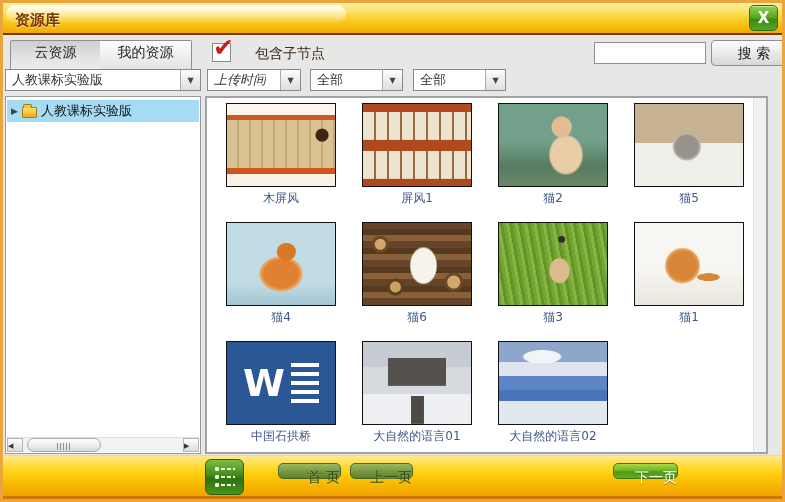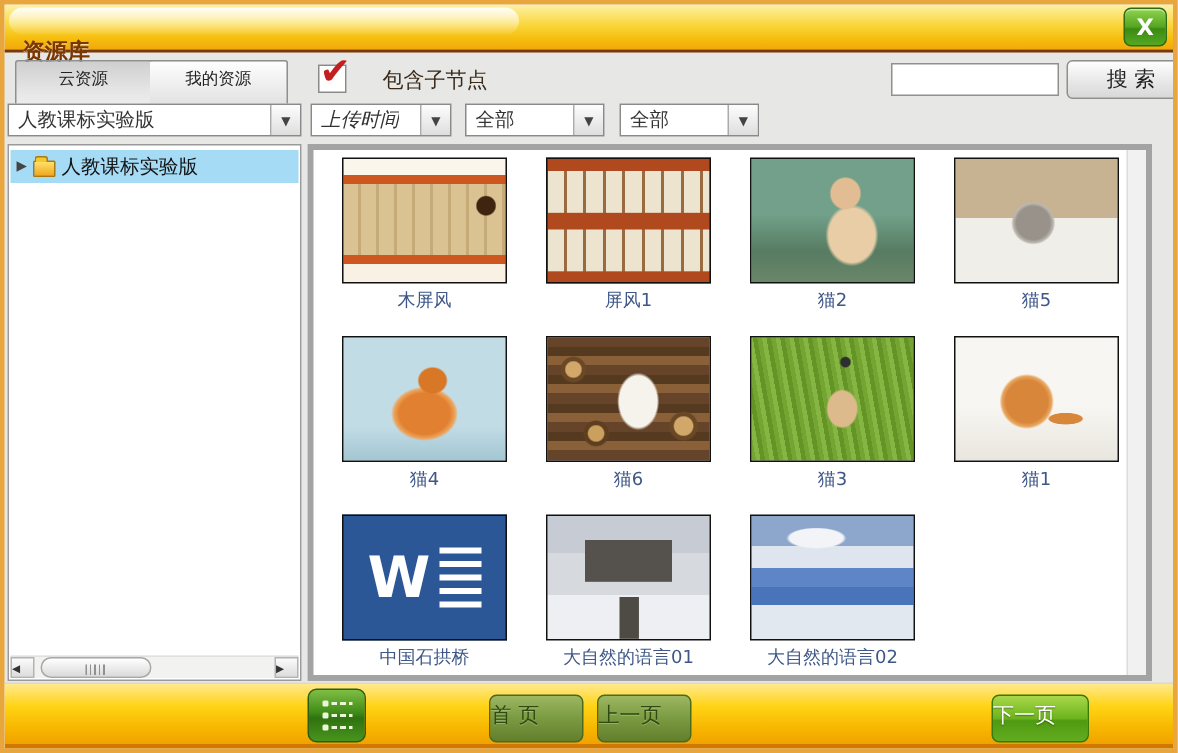--- a/index.html
+++ b/index.html
@@ -12,36 +12,36 @@
   .titlebar {
     position:absolute; left:0; top:0; right:0; height:32px;
     background:linear-gradient(180deg,#FDF1A7 0%,#FAD73C 45%,#F6BE0F 75%,#F2A90A 100%);
     border-bottom:2px solid #7A3708;
   }
   .titlebar::before {
     content:''; position:absolute; left:3px; top:2px; width:340px; height:18px;
     border-radius:10px; background:linear-gradient(180deg,rgba(255,255,255,.9),rgba(255,255,255,.05));
   }
   .page-title {
-    position:absolute; left:12px; top:22px; font-size:15px; font-weight:bold;
+    position:absolute; left:12px; top:8px; font-size:15px; font-weight:bold;
     color:#7A3700; text-shadow:0 1px 0 rgba(255,255,255,.6);
   }
   .close-button {
     position:absolute; right:4px; top:2px; width:29px; height:26px;
     background:linear-gradient(180deg,#8FD44E 0%,#55A421 50%,#3C8A12 55%,#54A824 100%);
     border:1px solid #2E6B12; border-radius:5px; color:#fff; font-weight:bold;
     font-size:15px; line-height:24px; text-align:center; cursor:pointer;
     box-shadow:inset 0 1px 0 rgba(255,255,255,.5);
   }
   
   .gray-btn {
     background:linear-gradient(180deg,#FEFEFE 0%,#EAEAEA 50%,#D8D8D8 100%);
     border:1px solid #8F8F8F; color:#222; text-align:center; cursor:pointer;
   }
-  .tab { position:absolute; top:37px; height:42px; width:91px; font-size:11px; line-height:23px; }
+  .tab { position:absolute; top:37px; height:42px; width:91px; font-size:14px; line-height:23px; }
   .tab-cloud { left:7px; background:linear-gradient(180deg,#CFCFCF 0%,#E6E6E6 50%,#F4F4F4 100%); border-radius:2px 0 0 2px; }
   .tab-mine  { left:97px; width:92px; border-left:none; border-radius:0 2px 2px 0; }
   .checkbox-wrap { position:absolute; left:209px; top:38px; width:30px; height:26px; cursor:pointer; }
   .checkbox-box { position:absolute; left:0; top:2px; width:19px; height:19px; background:#fff; border:1px solid #8A8A8A; }
   .check-glyph { position:absolute; left:1px; top:-8px; font-size:25px; font-weight:bold; color:#C41E1E; }
   .include-label { position:absolute; left:252px; top:42px; font-size:14px; color:#3A2A1A; }
   .search-input {
     position:absolute; left:591px; top:39px; width:112px; height:22px;
     border:1px solid #909090; background:#fff; font-size:13px; padding:0 4px;
   }
@@ -96,21 +96,21 @@
     position:absolute; left:4px; top:0; bottom:0; width:74px;
     background:linear-gradient(180deg,#FFFFFF,#DADADA); border:1px solid #A8A8A8; border-radius:7px;
   }
   .sb-grip {
     position:absolute; left:50%; top:4px; width:14px; height:7px; transform:translateX(-50%);
     background:repeating-linear-gradient(90deg,#909090 0 1px,transparent 1px 3px);
   }
   
   .content-panel {
     position:absolute; left:202px; top:93px; width:563px; height:358px;
-    background:#fff; border:4px solid #a3a3a3;
+    background:#fff; border:2px solid #a3a3a3;
   }
   .v-scroll { position:absolute; right:0; top:0; bottom:0; width:13px; background:#F1F1F1; border-left:1px solid #DDD; }
   .grid {
     position:absolute; left:6px; top:2px;
     display:grid; grid-template-columns:repeat(4,136px); grid-auto-rows:119px;
   }
   .cell { display:flex; flex-direction:column; align-items:center; padding-top:3px; cursor:pointer; }
   .thumb { width:110px; height:84px; border:1px solid #111; }
   .caption { margin-top:3px; font-size:12px; color:#3E5788; white-space:nowrap; }
   
@@ -174,22 +174,22 @@
     position:absolute; left:202px; top:3px; width:39px; height:36px; border-radius:6px;
     background:linear-gradient(180deg,#7FBE44 0%,#3F8A18 45%,#2F7210 55%,#49941E 100%);
     border:1px solid #2E5E10; display:flex; align-items:center; justify-content:center; cursor:pointer;
   }
   .list-icon { display:flex; flex-direction:column; gap:4px; }
   .list-icon i { display:flex; align-items:center; gap:2px; }
   .list-icon i::before { content:''; width:4px; height:4px; background:#EAF6D8; border-radius:1px; }
   .list-icon i::after  { content:''; width:14px; height:2px;
     background:repeating-linear-gradient(90deg,#EAF6D8 0 4px,transparent 4px 6px); }
   .pg-btn {
-    position:absolute; top:7px; height:32px; border-radius:5px; font-size:14px;
-    line-height:26px; text-align:left; cursor:pointer;margin-left:48px;
+    position:absolute; top:7px; height:16px; border-radius:5px; font-size:14px;
+    line-height:26px; text-align:right; cursor:pointer;
   }
   .pg-disabled {
     background:linear-gradient(180deg,#9DB763 0%,#7A9A40 50%,#637F2E 100%);
     border:1px solid #4A6A20; color:#2E4A10; text-shadow:0 1px 0 rgba(255,255,255,.25);
   }
   .pg-enabled {
     background:linear-gradient(180deg,#A8D84A 0%,#6CB31E 50%,#4E9A10 55%,#63AC22 100%);
     border:1px solid #3A7A0A; color:#fff; text-shadow:0 1px 1px rgba(0,0,0,.4);
   }
   .pg-first { left:275px; width:63px; }

